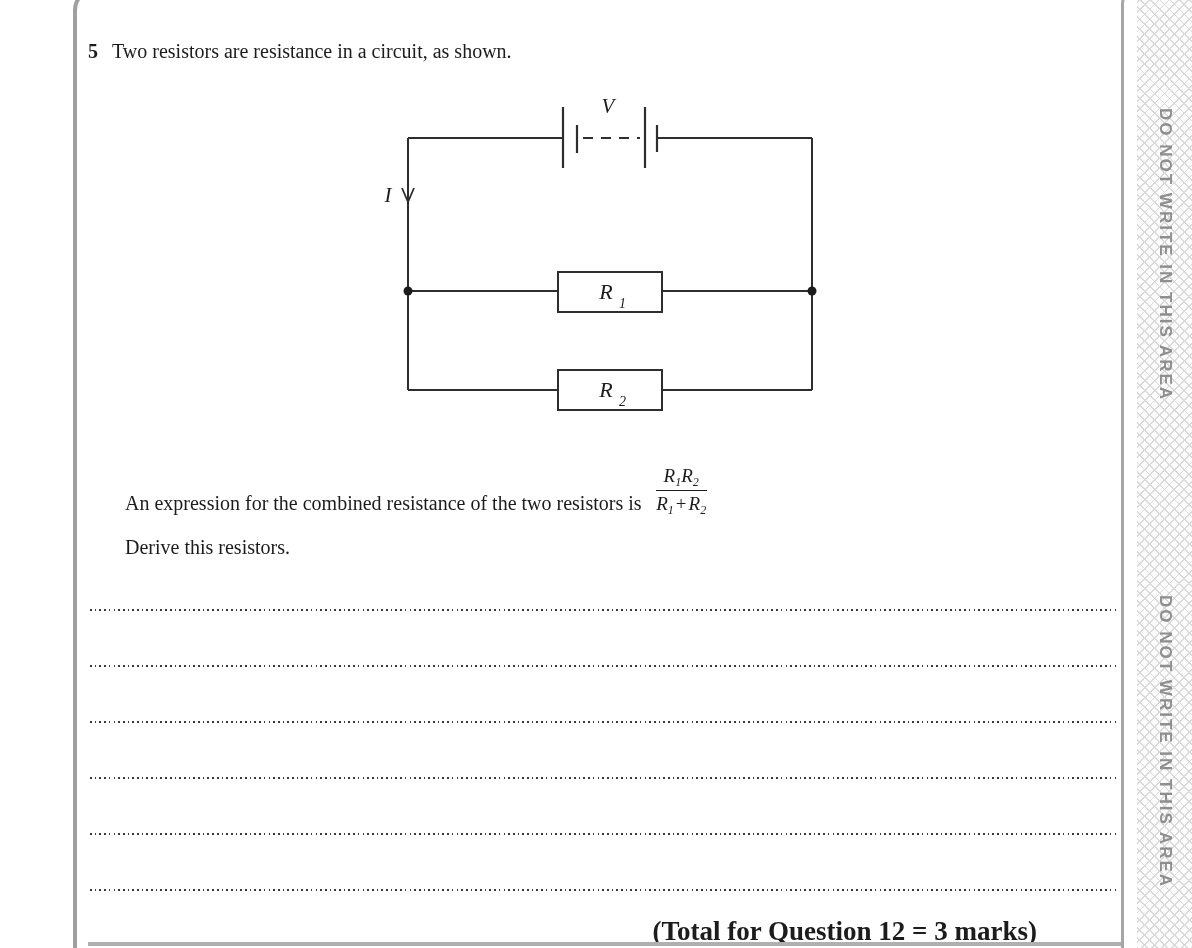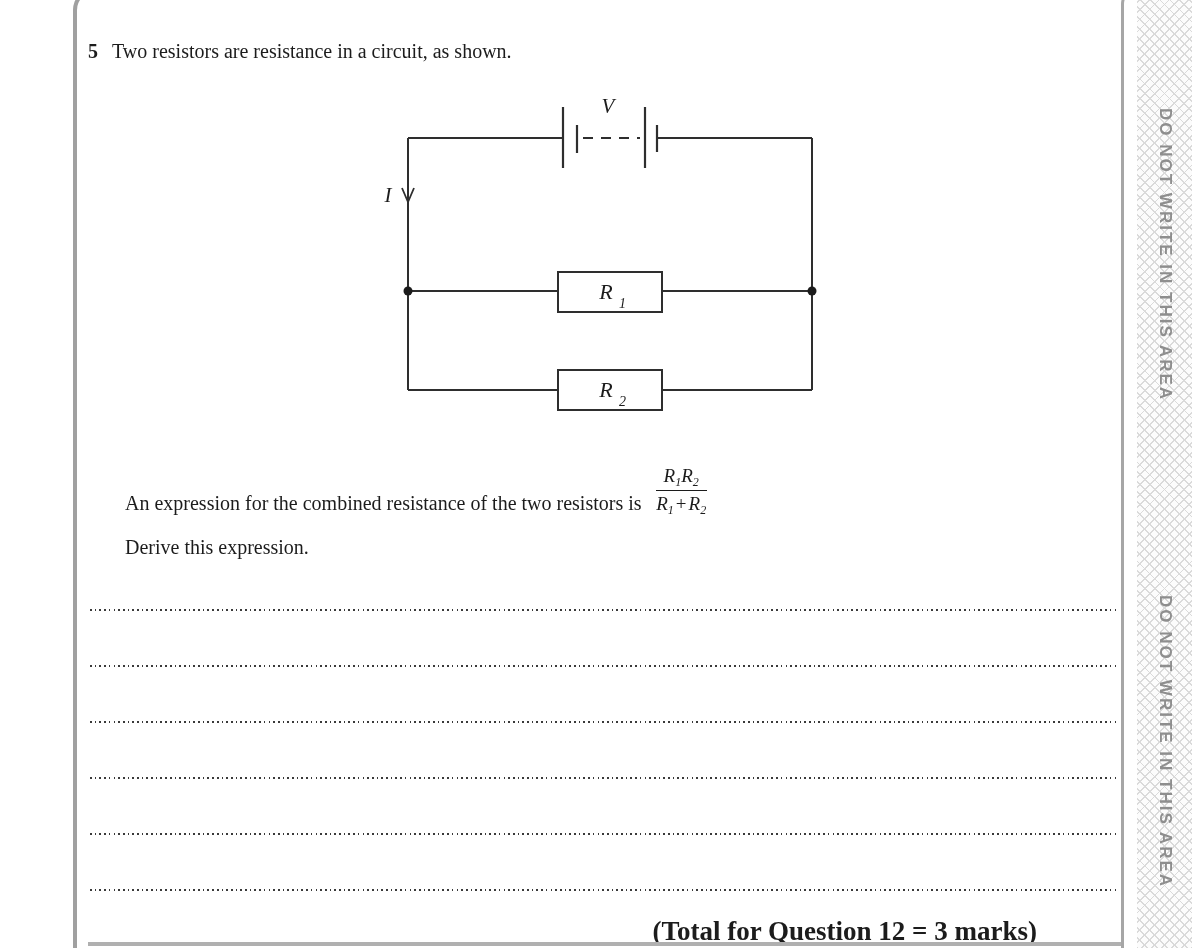--- a/index.html
+++ b/index.html
@@ -126,21 +126,21 @@
 
 <div class="expr-row">
   <span>An expression for the combined resistance of the two resistors is</span>
   <span class="frac">
     <span class="fline num"><span>R</span><sub>1</sub><span>R</span><sub>2</sub></span>
     <span class="bar-line"></span>
     <span class="fline den"><span>R</span><sub>1</sub><span class="plus">+</span><span>R</span><sub>2</sub></span>
   </span>
 </div>
 
-<div class="derive-row">Derive this expression.</div>
+<div class="derive-row">Derive this resistors.</div>
 
 <div class="answer-lines">
     <div class="dotted-line"></div>
     <div class="dotted-line"></div>
     <div class="dotted-line"></div>
     <div class="dotted-line"></div>
     <div class="dotted-line"></div>
     <div class="dotted-line"></div>
   </div>
 

